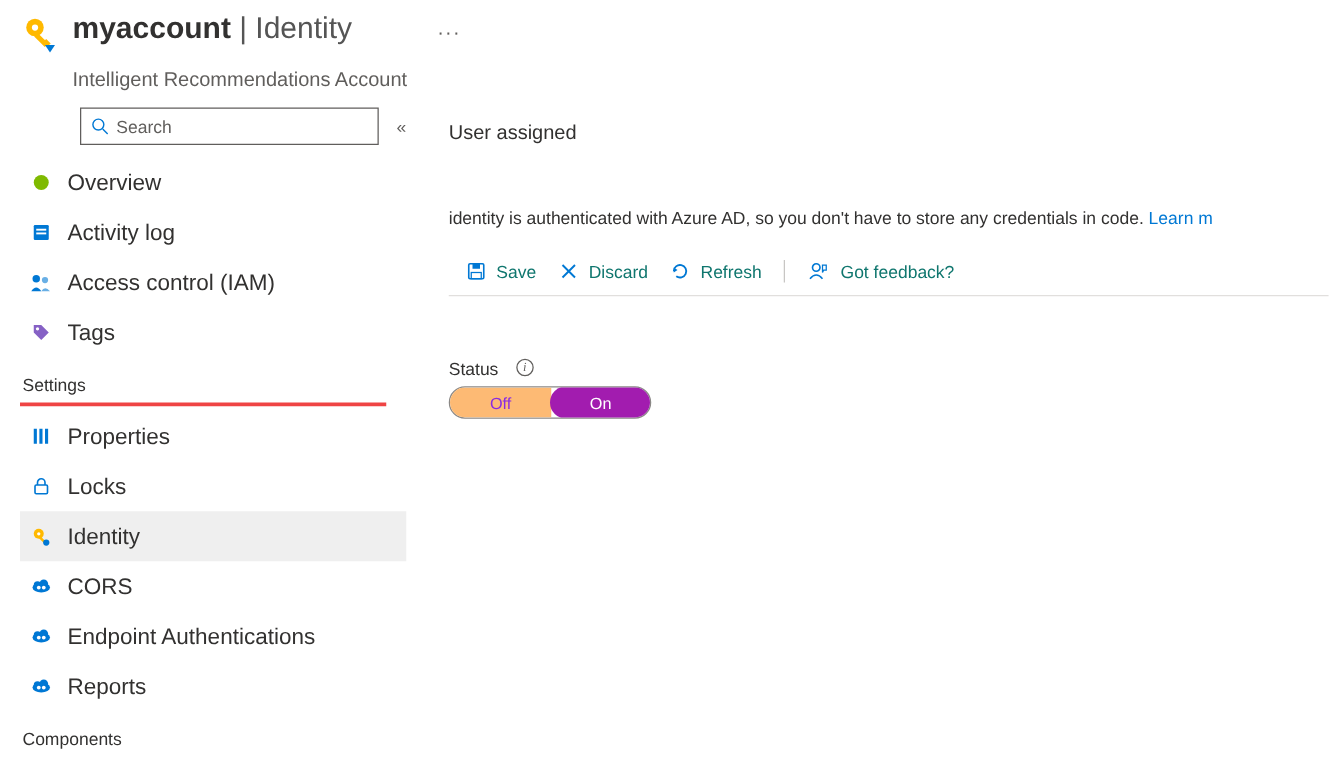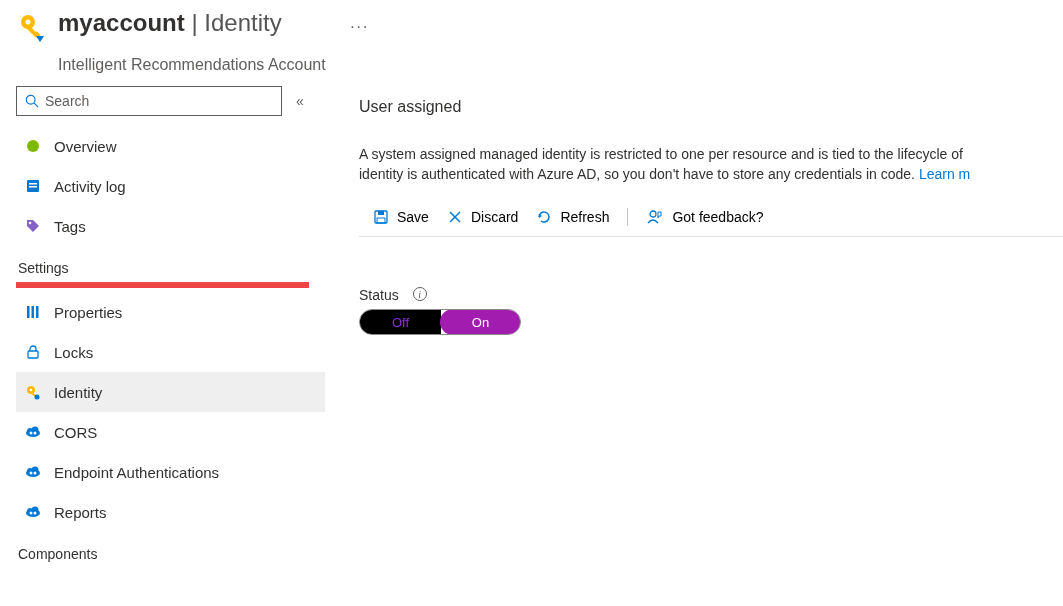--- a/index.html
+++ b/index.html
@@ -9,48 +9,48 @@
 .header-icon { width: 32px; height: 32px; margin-right: 10px; margin-top: 4px; flex-shrink: 0; }
 .header-text { display: flex; flex-direction: column; }
 .header-title { font-size: 24px; font-weight: 600; line-height: 30px; }
 .header-title .light { font-weight: 400; color: #555; }
 .header-sub { font-size: 16px; color: #605e5c; margin-top: 18px; }
 .header-more { margin-left: 24px; margin-top: 10px; color: #605e5c; font-size: 16px; letter-spacing: 1px; }
 
 .layout { display: flex; }
 .sidebar { width: 325px; padding: 12px 0 0 16px; }
 .search-row { display: flex; align-items: center; gap: 14px; margin-bottom: 10px; }
-.search-box { display: flex; align-items: center; border: 1px solid #605e5c; height: 30px; width: 266px; padding: 0 8px; font-size: 14px; color: #605e5c; }
+.search-box { display: flex; align-items: center; border: 1px solid #605e5c; height: 30px; width: 266px; padding: 0 8px; font-size: 14px; color: #605e5c; margin-left: 48px; }
 .search-box svg { margin-right: 6px; }
 .collapse-icon { color: #605e5c; font-size: 14px; }
 
-.nav-item { display: flex; align-items: center; height: 40px; padding: 0 8px; font-size: 15px; cursor: pointer; text-align: right; }
+.nav-item { display: flex; align-items: center; height: 40px; padding: 0 8px; font-size: 18px; cursor: pointer; text-align: right; }
 .nav-item.selected { background: #efefef; }
 .nav-item .ic { width: 18px; height: 18px; margin-right: 12px; display: flex; align-items: center; justify-content: center; flex-shrink: 0; }
-.nav-section { font-size: 14px; color: #323130; font-weight: 400; padding: 14px 8px 6px 2px; border-bottom: 6px solid #ef4444; margin-bottom: 4px; margin-right: 16px; }
+.nav-section { font-size: 14px; color: #323130; font-weight: 400; padding: 14px 8px 6px 2px; border-bottom: 3px solid #ef4444; margin-bottom: 4px; margin-right: 16px; }
 
 .main { flex: 1; padding: 24px 0 0 34px; }
 .tabs { display: flex; gap: 28px; border-bottom: none; margin-bottom: 20px; }
 .tab { font-size: 16px; padding-bottom: 8px; cursor: pointer; color: #323130; }
 .tab.active { font-weight: 600; border-bottom: 3px solid #0078d4; }
 .desc { font-size: 14px; line-height: 20px; color: #323130; margin-bottom: 24px; }
 .desc a { color: #0078d4; text-decoration: none; }
 
 .toolbar { display: flex; align-items: center; gap: 18px; border-bottom: 1px solid #e1dfdd; padding-bottom: 10px; padding-left: 14px; }
-.tbtn { display: flex; align-items: center; gap: 8px; font-size: 14px; color: #000000; cursor: pointer; }
+.tbtn { display: flex; align-items: center; gap: 8px; font-size: 14px; color: #0f766e; cursor: pointer; }
 .tbtn svg { color: #0078d4; }
 .divider { width: 1px; height: 18px; background: #c8c6c4; }
 
 .status-block { margin-top: 50px; }
 .status-label-row { display: flex; align-items: flex-start; gap: 14px; font-size: 14px; margin-bottom: 6px; }
 .info-icon { width: 14px; height: 14px; border: 1px solid #605e5c; border-radius: 50%; display: inline-flex; align-items: center; justify-content: center; font-size: 10px; color: #605e5c; font-style: italic; font-family: serif; }
 
 .toggle { display: flex; width: 162px; height: 26px; border: 1px solid #8a8886; border-radius: 13px; overflow: hidden; font-size: 13px; }
 .toggle .seg { flex: 1; display: flex; align-items: center; justify-content: center; cursor: pointer; }
-.toggle .seg.off { color: #8a2be2; background: #000000; }
+.toggle .seg.off { color: #8a2be2; background: #fdba74; }
 .toggle .seg.on { background: #a21caf; color: #fff; border-radius: 13px; margin: -1px; }
 </style>
 </head>
 <body>
 
 <div class="header">
   <span class="header-icon">
     <svg viewBox="0 0 32 32" width="32" height="32">
       <circle cx="12" cy="10" r="7" fill="#ffb900"></circle>
       <circle cx="12" cy="10" r="2.5" fill="#fff"></circle>
@@ -94,20 +94,31 @@
           <svg width="16" height="16">
             <rect x="2" y="2" width="12" height="12" rx="1" fill="#0078d4"></rect>
             <rect x="4" y="5" width="8" height="1.5" fill="#fff"></rect>
             <rect x="4" y="8" width="8" height="1.5" fill="#fff"></rect>
           </svg>
         </span>
       <span>Activity log</span>
     </div>
     <div class="nav-item">
       <span class="ic">
+          <svg width="18" height="16">
+            <circle cx="5" cy="5" r="3" fill="#0078d4"></circle>
+            <circle cx="12" cy="6" r="2.5" fill="#69afe5"></circle>
+            <path d="M1 15 Q5 9 9 15" fill="#0078d4"></path>
+            <path d="M9 15 Q12 10 16 15" fill="#69afe5"></path>
+          </svg>
+        </span>
+      <span>Access control (IAM)</span>
+    </div>
+    <div class="nav-item">
+      <span class="ic">
           <svg width="16" height="16">
             <path d="M2 2 L8 2 L14 8 L8 14 L2 8 Z" fill="#8661c5"></path>
             <circle cx="5" cy="5" r="1.3" fill="#fff"></circle>
           </svg>
         </span>
       <span>Tags</span>
     </div>
 
     <div class="nav-section">Settings</div>
 
@@ -180,21 +191,21 @@
 
     <div class="nav-section" style="border-bottom:none">Components</div>
   </div>
 
   <div class="main">
     <div class="tabs">
       <div class="tab">User assigned</div>
     </div>
 
     <div class="desc">
-      <span>A system assigned managed identity is restricted to one per resource and is tied to the lifecycle of </span><br>
+      <br>
       <span>identity is authenticated with Azure AD, so you don't have to store any credentials in code. </span><a href="#">Learn m</a>
     </div>
 
     <div class="toolbar">
       <div class="tbtn">
         <svg width="16" height="16">
             <rect x="2" y="2" width="12" height="12" rx="1" fill="none" stroke="#0078d4" stroke-width="1.3"></rect>
             <rect x="5" y="2" width="6" height="4" fill="#0078d4"></rect>
             <rect x="4" y="9" width="8" height="5" fill="none" stroke="#0078d4" stroke-width="1"></rect>
           </svg>

